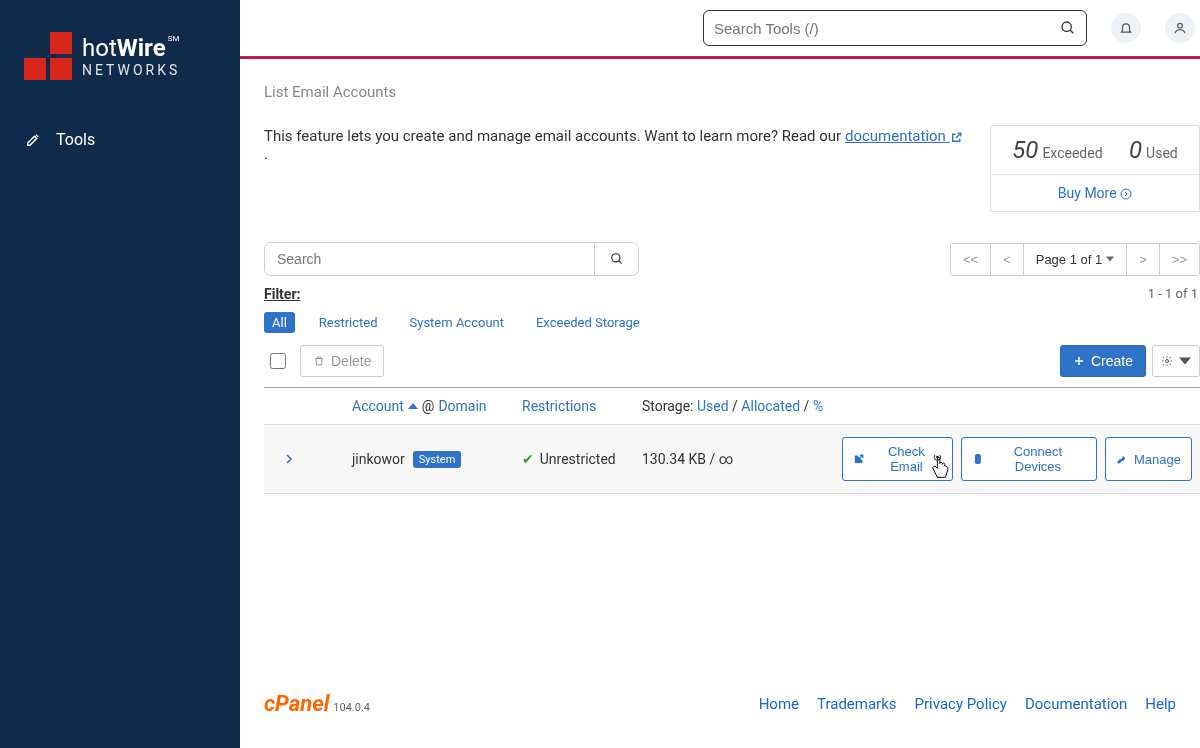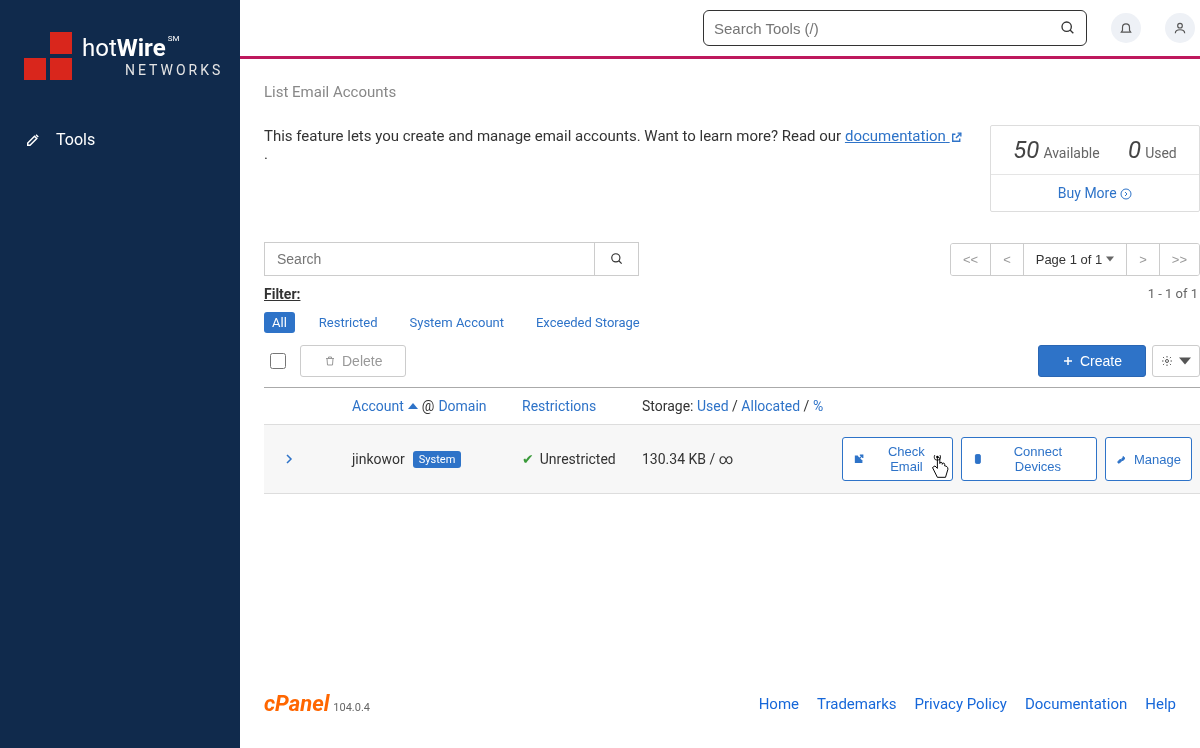--- a/index.html
+++ b/index.html
@@ -9,21 +9,21 @@
 
 .sidebar { width: 240px; background: #102a4c; color: #fff; flex-shrink: 0; }
 .logo-block { padding: 32px 24px 36px; }
 .logo { display: flex; align-items: center; gap: 10px; }
 .logo-squares { display: grid; grid-template-columns: 22px 22px; grid-template-rows: 22px 22px; gap: 4px; }
 .logo-squares span { background: #d9261c; }
 .logo-squares span:first-child { visibility: hidden; }
 .logo-text { display: flex; flex-direction: column; }
 .logo-text .line1 { font-size: 24px; font-weight: 400; color: #fff; }
 .logo-text .line1 b { font-weight: 700; }
-.logo-text .line2 { font-size: 14px; letter-spacing: 3px; color: #e5e5e5; text-align: right; margin-left: 43px; }
+.logo-text .line2 { font-size: 14px; letter-spacing: 3px; color: #e5e5e5; text-align: right; }
 .sm { font-size: 8px; vertical-align: top; margin-left:2px;}
 .nav-item { display: flex; align-items: center; gap: 14px; padding: 14px 24px; color: #fff; font-size: 16px; }
 .nav-item svg { width: 18px; height: 18px; }
 
 
 .main { flex: 1; display: flex; flex-direction: column; }
 .topbar { display: flex; align-items: center; justify-content: flex-end; padding: 10px 5px; border-bottom: 3px solid #be185d; gap: 24px; }
 .search-tools { display: flex; align-items: center; border: 1.5px solid #333; border-radius: 6px; width: 384px; height: 36px; padding: 0 10px; }
 .search-tools input { flex: 1; border: none; outline: none; font-size: 15px; color: #555; background: transparent; }
 .icon-circle { width: 30px; height: 30px; border-radius: 50%; background: #eef1f6; display: flex; align-items: center; justify-content: center; color: #444; }
@@ -42,41 +42,41 @@
 .stats-panel { width: 210px; border: 1px solid #ddd; border-radius: 2px; margin-right: 0; }
 .stats-row { display: flex; justify-content: space-around; padding: 10px 8px; border-bottom: 1px solid #e5e5e5; }
 .stat { display: flex; align-items: baseline; gap: 4px; }
 .stat .num { font-size: 24px; color: #444; font-style: italic; }
 .stat .lbl { font-size: 14px; color: #666; }
 .buy-row { text-align: center; padding: 10px; }
 .buy-row a { color: #2e73c8; font-size: 14px; text-decoration: none; }
 
 
 .toolbar-row { display: flex; justify-content: space-between; align-items: center; margin-top: 30px; padding-right: 0; }
-.search-box { display: flex; border: 1px solid #ccc; border-radius: 0; overflow: hidden; width: 375px; }
+.search-box { display: flex; border: 1px solid #ccc; border-radius: 7px; overflow: hidden; width: 375px; }
 .search-box input { border: none; outline: none; padding: 8px 12px; font-size: 14px; flex: 1; }
 .search-box button { width: 44px; border: none; border-left: 1px solid #ccc; background: #fff; cursor: pointer; display:flex; align-items:center; justify-content:center;}
 .pager { display: flex; border: 1px solid #ccc; border-radius: 3px; overflow: hidden; }
 .pager button { border: none; border-right: 1px solid #ccc; background: #fff; padding: 8px 12px; color: #999; cursor: pointer; font-size: 13px; }
 .pager button:last-child { border-right: none; }
 .pager .page-current { color: #333; display:flex; align-items:center; gap:4px;}
 
 .filter-row { display: flex; justify-content: space-between; align-items: flex-start; margin-top: 10px; }
 .filter-left { }
 .filter-label { font-weight: 700; font-size: 14px; margin-bottom: 10px; text-decoration: underline; }
 .filter-chips { display: flex; gap: 16px; align-items: center; }
 .chip { font-size: 13px; color: #2e73c8; cursor: pointer; padding: 3px 8px; border-radius: 3px; }
 .chip.active { background: #2e73c8; color: #fff; }
 .range-text { color: #666; font-size: 13px; padding-right: 2px; }
 
 
 .action-row { display: flex; justify-content: space-between; align-items: center; margin-top: 12px; padding-right: 0; }
 .action-left { display: flex; align-items: center; gap: 14px; }
 .checkbox-master { width: 16px; height: 16px; margin-left: 6px;}
-.btn { display: inline-flex; align-items: center; gap: 6px; border: 1px solid #ccc; border-radius: 3px; padding: 7px 23px; background: #fff; font-size: 14px; cursor: pointer; }
+.btn { display: inline-flex; align-items: center; gap: 6px; border: 1px solid #ccc; border-radius: 3px; padding: 7px 12px; background: #fff; font-size: 14px; cursor: pointer; }
 .btn svg { width: 12px; height: 12px; }
 .btn.disabled { color: #999; }
 .btn-primary { background: #2e73c8; color: #fff; border-color: #2a66b3; }
 .btn-primary svg { fill: #fff; }
 .btn-gear { padding: 7px 8px; }
 .action-right { display: flex; gap: 6px; }
 
 
 .table { margin-top: 10px; border-top: 1px solid #aaa; }
 .thead { display: flex; padding: 10px 0; font-size: 14px; color: #2e73c8; }
@@ -168,21 +168,21 @@
             <span>This feature lets you create and manage email accounts. Want to learn more? Read our </span><a href="#"><span>documentation</span> <svg class="ext-icon" width="13" height="13" viewBox="0 0 24 24" fill="none" stroke="#2e73c8" stroke-width="2.5">
                   <path d="M14 4h6v6"></path>
                   <path d="M20 4l-9 9"></path>
                   <path d="M18 14v5H5V6h5"></path>
                 </svg></a><span> .</span>
           </div>
           <div class="stats-panel">
             <div class="stats-row">
               <div class="stat">
                   <span class="num">50</span>
-                  <span class="lbl">Available</span>
+                  <span class="lbl">Exceeded</span>
                 </div>
               <div class="stat">
                   <span class="num">0</span>
                   <span class="lbl">Used</span>
                 </div>
             </div>
             <div class="buy-row"><a href="#"><span>Buy More</span> <svg width="12" height="12" viewBox="0 0 24 24" fill="none" stroke="#2e73c8" stroke-width="2" style="vertical-align:middle;">
                     <circle cx="12" cy="12" r="10"></circle>
                     <path d="M10 8l4 4-4 4"></path>
                   </svg></a></div>

